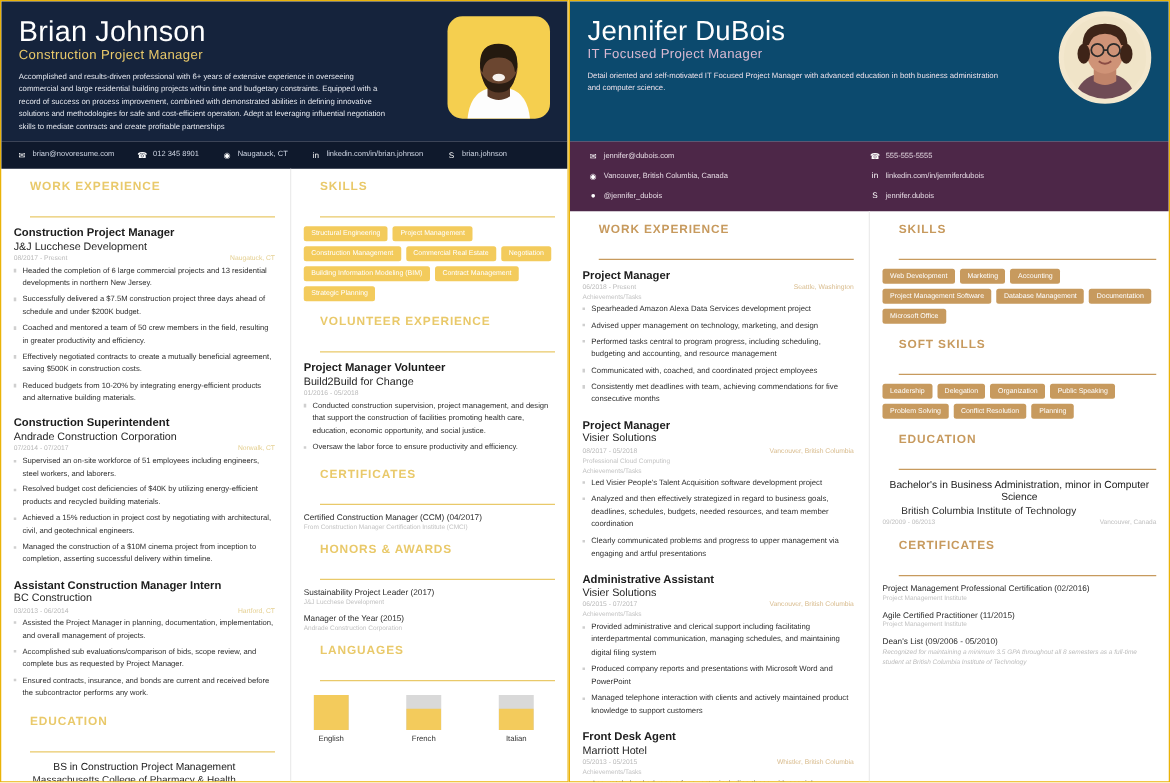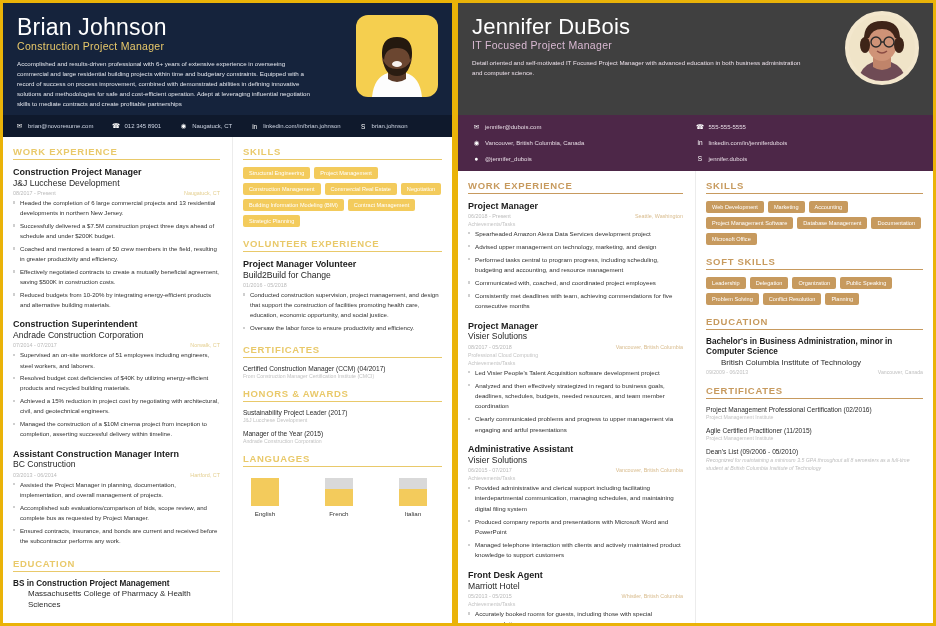--- a/index.html
+++ b/index.html
@@ -5,28 +5,28 @@
   html,body{margin:0;padding:0;}
   body{
     width:936px;height:626px;
     background:#ffffff;
     font-family:"Liberation Sans", sans-serif;
     overflow:hidden;position:relative;
   }
   .stage{position:absolute;inset:0;display:flex;gap:0;}
 
   
-  .resume{position:relative;overflow:hidden;background:#fff;border:3px solid #eab308;box-sizing:border-box;}
+  .resume{position:relative;overflow:hidden;background:#fff;border:1px solid #eab308;box-sizing:border-box;}
   .resume.left{width:455px;height:626px;}
   .resume.right{width:481px;height:626px;margin-left:0;}
 
   
   .hdr{position:relative;color:#fff;padding:10px 14px 6px 14px;box-sizing:border-box;}
   .hdr.navy{background:#15233c;height:112px;}
-  .hdr.plum{background:#404040;height:112px;}
+  .hdr.plum{background:#0c4a6e;height:112px;}
   .hdr .name{font-size:23px;font-weight:400;letter-spacing:.2px;line-height:1.05;margin:2px 0 1px 0;}
   .hdr.plum .name{font-size:22px;}
   .hdr .title{font-size:10.5px;letter-spacing:.3px;margin-bottom:7px;}
   .hdr.navy .title{color:#e9c96a;}
   .hdr.plum .title{color:#d9b9d2;}
   .hdr .summary{font-size:6.2px;line-height:1.62;max-width:298px;color:#e4e7ee;}
   .hdr.plum .summary{max-width:330px;color:#ece0ea;}
 
   .photo-sq{position:absolute;right:14px;top:12px;width:82px;height:82px;border-radius:12px;
     background:#f5cf4f;overflow:hidden;}
@@ -47,21 +47,21 @@
 
   
   .cols{display:flex;height:492px;box-sizing:border-box;}
   .col-main{padding:9px 12px 0 10px;box-sizing:border-box;}
   .col-side{padding:9px 10px 0 10px;box-sizing:border-box;}
   .left .col-main{width:232px;}
   .left .col-side{width:223px;border-left:1px solid #ececec;}
   .right .col-main{width:240px;}
   .right .col-side{width:241px;border-left:1px solid #ececec;}
 
-  .sec-title{font-size:9.5px;letter-spacing:.7px;font-weight:700;padding-bottom:2px;margin:0 0 7px 0;}
+  .sec-title{font-size:9.5px;letter-spacing:.7px;font-weight:700;padding-bottom:18px;margin:0 0 7px 13px;}
   .left .sec-title{color:#e9c96a;border-bottom:1.5px solid #e9c96a;}
   .right .sec-title{color:#c79a5e;border-bottom:1.5px solid #c79a5e;}
 
   .job{margin-bottom:9px;}
   .job-title{font-size:9px;font-weight:700;color:#1c1c1c;line-height:1.2;}
   .job-org{font-size:8.6px;color:#262626;line-height:1.3;}
   .job-meta{display:flex;justify-content:space-between;font-size:5.4px;color:#b9b9b9;margin:1px 0 2px 0;}
   .job-sub{font-size:5.2px;color:#c3c3c3;margin-bottom:2px;}
   .left .job-meta .loc{color:#e4cf90;}
   .right .job-meta .loc{color:#d8bb8c;}
@@ -70,21 +70,21 @@
   ul.bul li:before{content:"";position:absolute;left:0;top:3.5px;width:2.2px;height:2.2px;background:#cfcfcf;}
   .right ul.bul li{font-size:6.2px;}
 
   
   .tags{display:flex;flex-wrap:wrap;gap:4px;margin-bottom:11px;}
   .tag{font-size:5.6px;padding:3px 6px;border-radius:2px;color:#fff;white-space:nowrap;}
   .left .tag{background:#f3cb5c;}
   .right .tag{background:#c79a5e;}
 
   .edu{margin-bottom:9px;}
-  .edu-deg{font-size:8.2px;font-weight:700;color:#1c1c1c;line-height:1.25;}
+  .edu-deg{font-size:8.2px;font-weight:400;color:#1c1c1c;line-height:1.25;text-align:center;}
   .edu-school{font-size:8px;color:#2b2b2b;line-height:1.3;padding-left:15px;}
   .edu-meta{display:flex;justify-content:space-between;font-size:5.2px;color:#c0c0c0;margin-top:1px;}
 
   .cert{margin-bottom:7px;}
   .cert-name{font-size:6.6px;color:#2b2b2b;}
   .cert-sub{font-size:5.2px;color:#c2c2c2;margin-top:1px;}
 
   .award{margin-bottom:7px;}
   .award-name{font-size:6.6px;color:#2b2b2b;}
   .award-sub{font-size:5.2px;color:#c2c2c2;margin-top:1px;}

